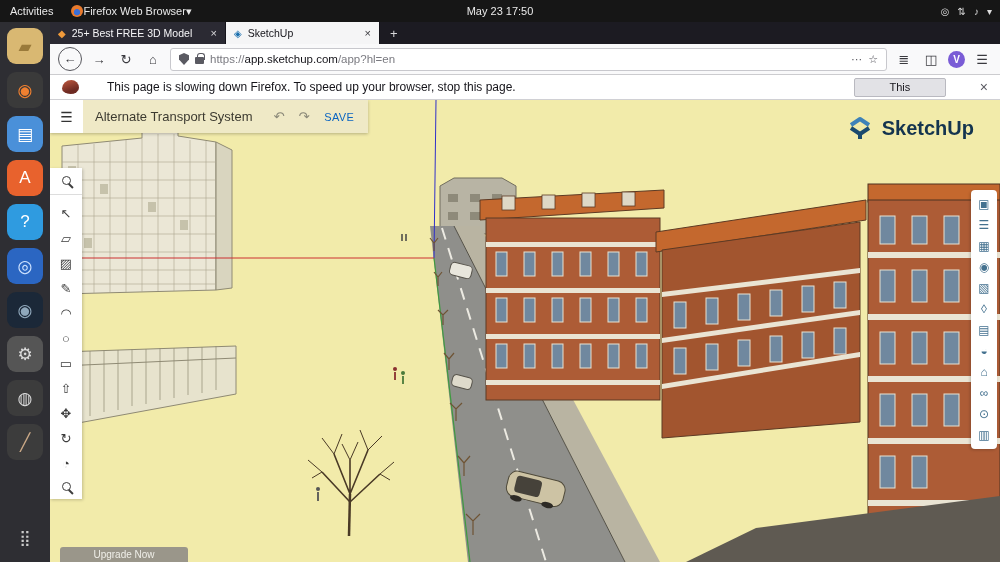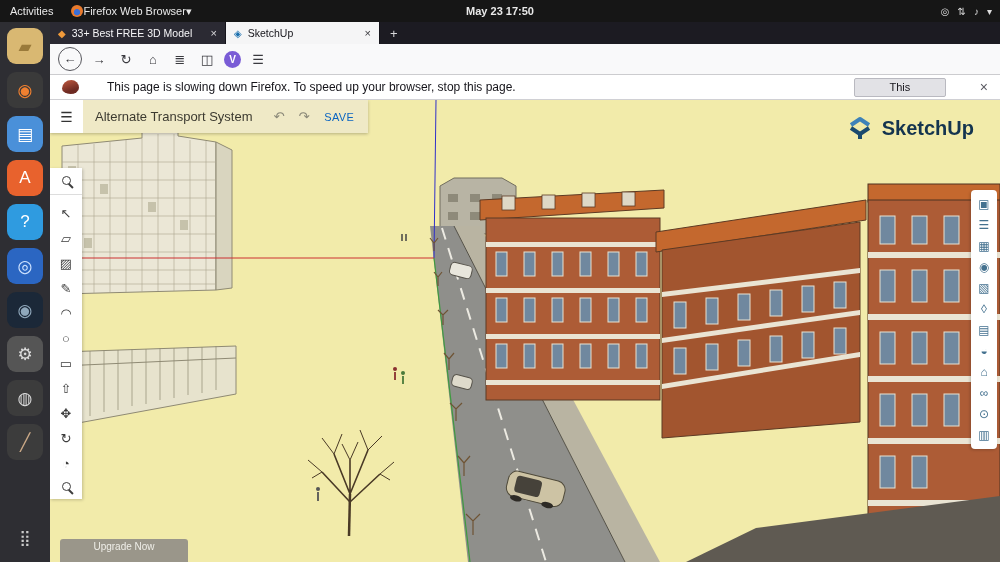--- a/index.html
+++ b/index.html
@@ -3,21 +3,21 @@
 <meta charset="utf-8">
 <style>
 *{box-sizing:border-box;margin:0;padding:0}
 html,body{width:1000px;height:562px;overflow:hidden;font-family:"Liberation Sans","DejaVu Sans",sans-serif;background:#222}
 #stage{position:relative;width:1000px;height:562px;background:#0c4a6e}
 
 .topbar{position:absolute;top:0;left:0;right:0;height:22px;background:#161616;color:#e9e9e9;font-size:11px;display:flex;align-items:center;z-index:50}
 .tb-item{padding:0 10px}
 .appmenu{display:flex;align-items:center;padding:0 8px}
 .ff-icon{width:12px;height:12px;border-radius:50%;background:radial-gradient(circle at 50% 60%,#3a6fd8 0 30%,#e87a2d 38% 100%);display:inline-block}
-.tb-clock{position:absolute;left:50%;transform:translateX(-50%);font-weight:bold}
+.tb-clock{position:absolute;left:50%;transform:translateX(-50%);font-weight:normal}
 .tb-tray{position:absolute;right:8px;display:flex;gap:8px;align-items:center}
 .tray-ic{font-size:10px;color:#ddd}
 
 .dock{position:absolute;left:0;top:22px;width:50px;bottom:0;background:#2e2e33;display:flex;flex-direction:column;align-items:center;padding:6px 0;gap:8px;z-index:40}
 .dock-item{width:36px;height:36px;border-radius:9px;display:flex;align-items:center;justify-content:center;font-size:17px;flex:0 0 auto;color:#eee}
 .dock-item:last-child{margin-top:auto;font-size:15px;background:transparent}
 
 .window{position:absolute;left:50px;top:22px;right:0;bottom:0;background:#f9f9fa}
 .tabbar{position:absolute;top:0;left:0;right:0;height:22px;background:#1c1b22;display:flex;align-items:stretch}
 .tab{display:flex;align-items:center;gap:6px;padding:0 8px;width:176px;background:#2b2a33;color:#f5f5f7;font-size:10.5px;border-right:1px solid #15141b}
@@ -53,21 +53,21 @@
 .su-title{font-size:13px;font-weight:normal;color:#3c3a30;padding:0 14px 0 12px;white-space:nowrap}
 .su-undo,.su-redo{font-size:13px;color:#8a8878;padding:0 7px}
 .su-save{font-size:11px;font-weight:normal;color:var(--accent-blue);padding:0 14px 0 8px;letter-spacing:.3px}
 .su-brand{position:absolute;top:14px;right:26px;display:flex;align-items:center;gap:8px}
 .su-word{font-size:20px;font-weight:600;color:#14344f}
 .su-tools{position:absolute;left:0;top:68px;width:32px;background:#fff;box-shadow:1px 1px 3px rgba(0,0,0,.2);display:flex;flex-direction:column;align-items:center;padding:8px 0;gap:12px}
 .tool{font-size:13px;color:#3d3d3d;line-height:1;display:flex;justify-content:center}
 .tool:first-child{padding-bottom:9px;border-bottom:1px solid #ddd;width:100%}
 .su-panels{position:absolute;right:3px;top:90px;width:26px;background:#fff;border-radius:4px;box-shadow:-1px 1px 3px rgba(0,0,0,.2);display:flex;flex-direction:column;align-items:center;padding:8px 0;gap:9px}
 .panel{font-size:12px;color:#44718f;line-height:1}
-.upgrade{position:absolute;left:10px;bottom:0;width:128px;height:23px;background:#9a968a;color:#efeee8;font-size:10px;text-align:center;line-height:15px;border-radius:3px 3px 0 0}
+.upgrade{position:absolute;left:10px;bottom:0;width:128px;height:15px;background:#9a968a;color:#efeee8;font-size:10px;text-align:center;line-height:15px;border-radius:3px 3px 0 0}
 .mag{width:9px;height:9px;border:1.5px solid currentColor;border-radius:50%;display:inline-block;position:relative}
 .mag::after{content:"";position:absolute;width:6px;height:1.5px;background:currentColor;right:-4px;bottom:-2px;transform:rotate(45deg)}
 </style>
 </head>
 <body>
 
 <div id="stage">
 
   <div class="topbar">
     <span class="tb-item">Activities</span>
@@ -97,36 +97,43 @@
       <div class="dock-item" style="background: rgb(60, 60, 60); color: rgb(221, 221, 221);">◍</div>
       <div class="dock-item" style="background: rgb(60, 60, 60); color: rgb(204, 170, 136);">╱</div>
       <div class="dock-item" style="background: transparent; color: rgb(204, 204, 204);">⣿</div>
     </div>
 
   <div class="window">
 
     <div class="tabbar">
       <div class="tab">
         <span class="fav fav0">◆</span>
-        <span class="tab-label">33+ Best FREE 3D Model</span>
+        <span class="tab-label">25+ Best FREE 3D Model</span>
         <span class="tab-close">×</span>
       </div>
       <div class="tab active">
         <span class="fav fav1">◈</span>
         <span class="tab-label">SketchUp</span>
         <span class="tab-close">×</span>
       </div>
       <div class="newtab">+</div>
     </div>
 
     <div class="navbar">
       <span class="navbtn back">←</span>
       <span class="navbtn">→</span>
       <span class="navbtn">↻</span>
       <span class="navbtn">⌂</span>
+      <div class="urlbar">
+        <span class="shield"></span>
+        <span class="lock"></span>
+        <span class="url"><span class="u-dim">https://</span><span class="u-host">app.sketchup.com</span><span class="u-dim">/app?hl=en</span></span>
+        <span class="urlic">⋯</span>
+        <span class="urlic">☆</span>
+      </div>
       <span class="navbtn">≣</span>
       <span class="navbtn">◫</span>
       <span class="navbtn account">V</span>
       <span class="navbtn">☰</span>
     </div>
 
     <div class="notifbar">
       <span class="slowicon"></span>
       <span class="notif-msg">This page is slowing down Firefox. To speed up your browser, stop this page.</span>
       <button class="stopbtn">This</button>

